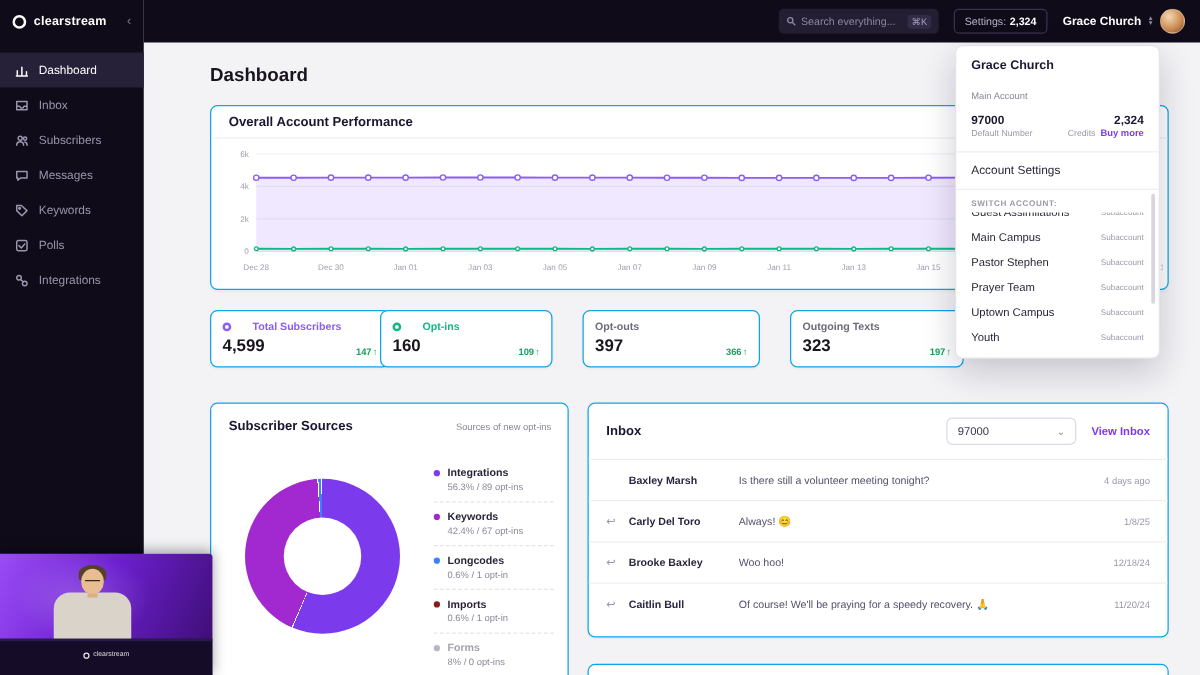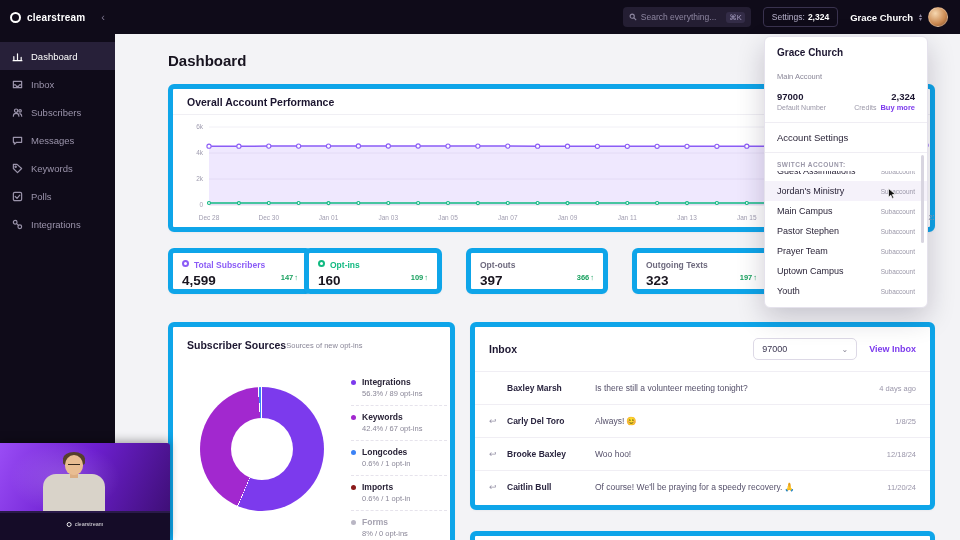--- a/index.html
+++ b/index.html
@@ -26,37 +26,37 @@
   .kbd { background:#332c47; color:#a59dc0; border-radius:3px; font-size:7.5px; padding:1px 3px; }
   .credits-btn { display:flex; align-items:center; gap:3px; border:1px solid #39324e; border-radius:4px; height:20px; padding:0 8px; font-size:8.5px; color:#b9b3cc; cursor:pointer; background:transparent; }
   .credits-btn .cred-val { color:#fff; font-weight:700; }
   .account-ctl { display:flex; align-items:center; gap:6px; cursor:pointer; }
   .account-name { color:#fff; font-size:9.5px; font-weight:600; }
   .carets { display:flex; flex-direction:column; line-height:4.5px; font-size:6px; color:#8d86a0; }
   .avatar { width:20px; height:20px; border-radius:50%; background:radial-gradient(circle at 35% 30%, #f6d7b0, #c98850 60%, #7a4a28); border:1px solid rgba(255,255,255,.25); }
 
   
   .page-title { position:absolute; left:168px; top:52px; font-size:15px; font-weight:700; color:#17131f; }
-  .card { position:absolute; background:#fff; border:5px solid #0ea5e9; border-radius:6px; box-shadow:0 1px 2px rgba(20,16,40,.04); }
+  .card { position:absolute; background:#fff; border:1px solid #0ea5e9; border-radius:6px; box-shadow:0 1px 2px rgba(20,16,40,.04); }
 
   .perf-card { left:168px; top:84px; width:767px; height:148px; }
   .perf-head { height:26px; display:flex; align-items:center; padding:0 14px; border-bottom:1px solid #f0eff4; font-size:10.5px; font-weight:700; color:#1c1630; }
   .perf-chart { position:absolute; left:6px; top:30px; }
 
   
   .stat-card { top:248px; height:46px; padding:7px 9px; cursor:pointer; }
-  .stat-head { display:flex; align-items:flex-start; gap:5px; }
+  .stat-head { display:flex; align-items:center; gap:17px; }
   .stat-ring { width:7px; height:7px; border:2px solid #8b5cf6; border-radius:50%; flex:0 0 auto; }
   .stat-label { font-size:8.5px; font-weight:600; color:#6e6a7e; white-space:nowrap; }
   .stat-value { margin-top:3px; font-size:13.5px; font-weight:700; color:#19151f; }
   .stat-delta { position:absolute; right:9px; bottom:7px; color:#18a05e; font-size:7.5px; font-weight:700; display:flex; align-items:center; gap:1px; }
 
   
   .sources-card { left:168px; top:322px; width:287px; height:232px; }
-  .src-head { display:flex; align-items:flex-start; padding:12px 13px 0 14px; }
+  .src-head { display:flex; align-items:flex-start; justify-content:space-between; padding:12px 13px 0 14px;gap:14px; }
   .src-title { font-size:10.5px; font-weight:700; color:#1c1630; }
   .src-sub { font-size:7.5px; color:#8a8798; margin-top:2px; }
   .donut { position:absolute; left:27px; top:60px; width:124px; height:124px; border-radius:50%; }
   .donut-hole { position:absolute; left:50%; top:50%; width:62px; height:62px; margin:-31px 0 0 -31px; border-radius:50%; background:#fff; }
   .legend { position:absolute; left:178px; top:44px; width:96px; }
   .src-item { display:flex; gap:6px; padding:6px 0 7px; border-bottom:1px dashed #e6e3ec; }
   .src-item:last-child { border-bottom:none; }
   .dot { width:5px; height:5px; border-radius:50%; margin-top:3px; flex:0 0 auto; }
   .src-label { font-size:8.5px; font-weight:700; color:#2a2438; }
   .src-detail { font-size:7.5px; color:#8a8798; margin-top:2px; }
@@ -424,27 +424,20 @@
   </div>
   <div class="am-div"></div>
   <div class="am-settings">Account Settings</div>
   <div class="am-div"></div>
   <div class="am-switch-label">SWITCH ACCOUNT:</div>
   <div class="am-list">
     <div class="am-item">
       <span class="am-item-name">Guest Assimilations</span>
       <span class="am-item-type">Subaccount</span>
     </div>
-    <div class="am-item hover">
-      <span class="am-item-name">Jordan's Ministry</span>
-      <span class="am-item-type">Subaccount</span>
-      <svg class="cursor-icon" viewBox="0 0 9 11">
-        <path d="M0.5 0.5 L0.5 9.2 L2.8 7.1 L4.3 10.4 L5.8 9.7 L4.3 6.6 L7.4 6.3 Z" fill="#111" stroke="#fff" stroke-width="0.7"></path>
-      </svg>
-    </div>
     <div class="am-item">
       <span class="am-item-name">Main Campus</span>
       <span class="am-item-type">Subaccount</span>
     </div>
     <div class="am-item">
       <span class="am-item-name">Pastor Stephen</span>
       <span class="am-item-type">Subaccount</span>
     </div>
     <div class="am-item">
       <span class="am-item-name">Prayer Team</span>

